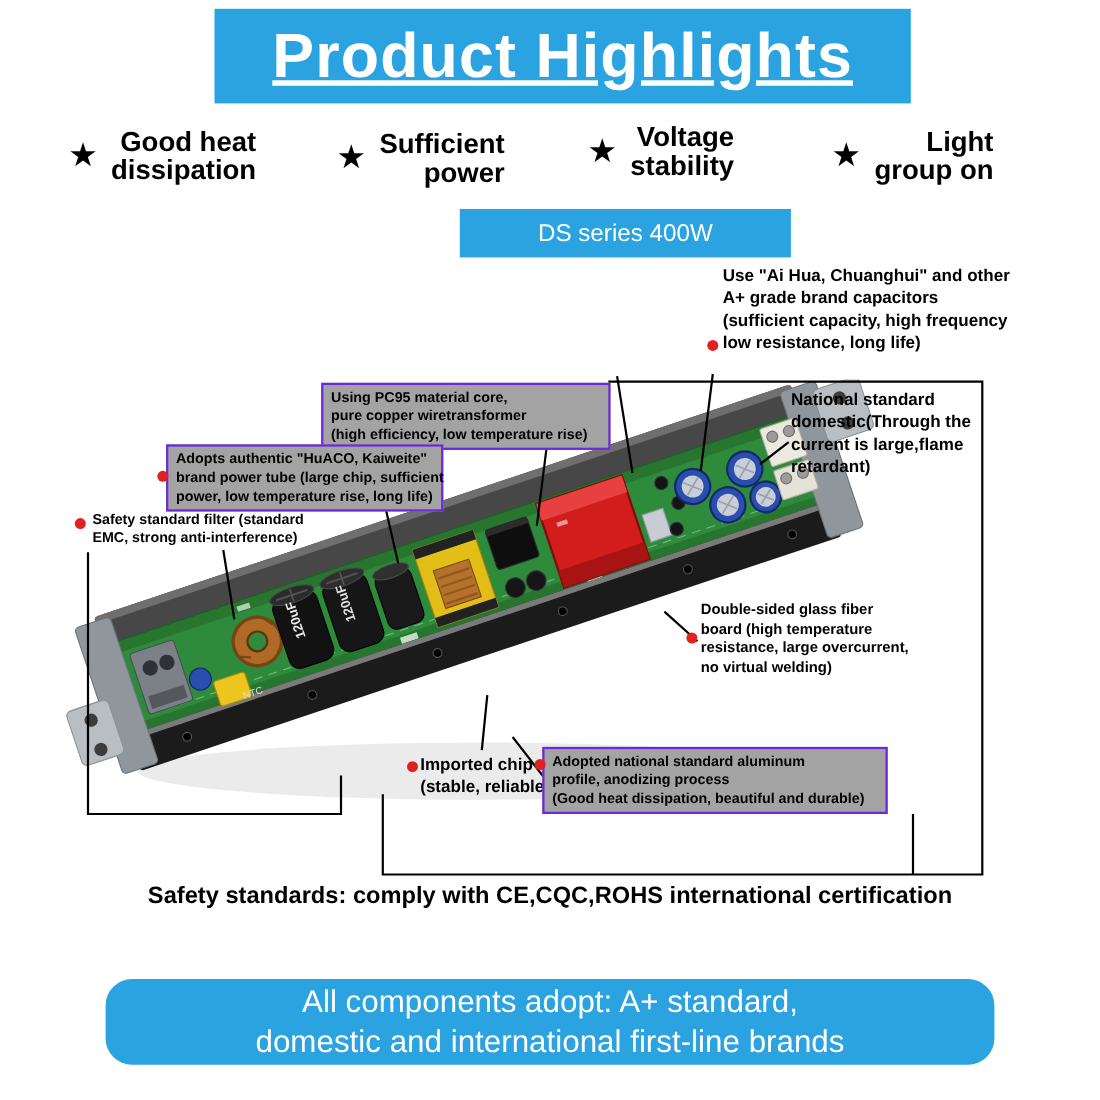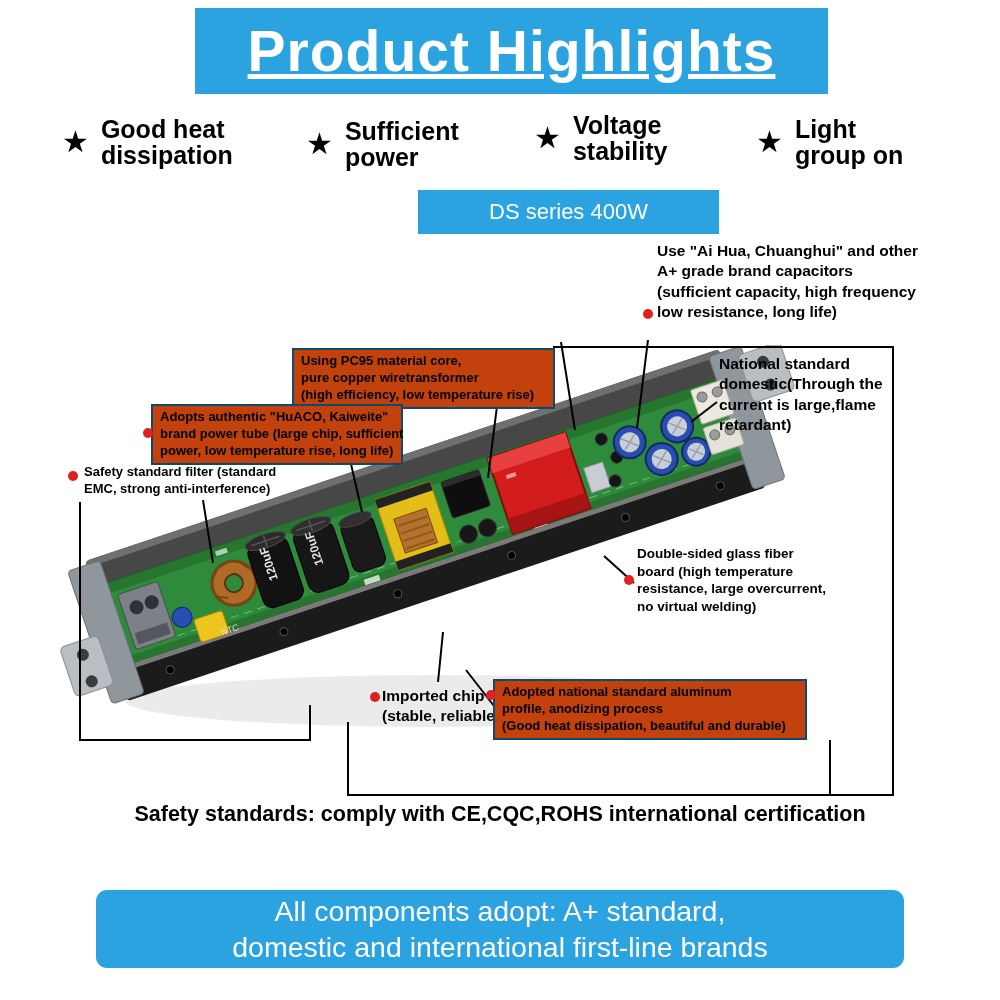--- a/index.html
+++ b/index.html
@@ -4,30 +4,30 @@
 <style>
 :root{ --accent:#2aa3e0; --dot:#e02121; }
 *{box-sizing:border-box;margin:0;padding:0;}
 body{width:1000px;height:1000px;background:#fff;font-family:"Liberation Sans",sans-serif;color:#000;}
 .canvas{position:relative;width:1000px;height:1000px;background:#fff;overflow:hidden;}
 .abs{position:absolute;}
 .header{left:195px;top:8px;width:633px;height:86px;background:var(--accent);display:flex;align-items:center;justify-content:center;z-index:6;}
 .header h1{color:#fff;font-size:57px;font-weight:bold;letter-spacing:1px;white-space:nowrap;text-decoration:underline;}
 .feature{display:flex;align-items:center;gap:12px;z-index:6;}
 .feature .star{font-size:30px;line-height:1;}
-.feature .txt{font-size:25px;font-weight:bold;line-height:1.05;text-align:left;white-space:nowrap;}
+.feature .txt{font-size:25px;font-weight:bold;line-height:1.05;text-align:right;white-space:nowrap;}
 .badge{left:374px;top:190px;width:301px;height:44px;background:var(--accent);color:#fff;font-size:22px;display:flex;align-items:center;justify-content:center;z-index:6;white-space:nowrap;margin-left:44px;}
 .co{font-weight:bold;color:#000;z-index:10;}
 .co div{white-space:nowrap;}
 .co.big{font-size:15.5px;line-height:1.32;}
 .co.small{font-size:13px;line-height:1.3;}
-.co.boxed{border:2px solid #0c4a6e;background:#c2410c;padding:3px 7px;}
+.co.boxed{border:2px solid #6d28d9;background:#a3a3a3;padding:3px 7px;}
 .dot{width:10px;height:10px;border-radius:50%;background:var(--dot);z-index:12;}
 .safety{left:0;top:802px;width:1000px;text-align:center;font-size:21.5px;font-weight:bold;z-index:6;}
-.footer{left:96px;top:890px;width:808px;height:78px;background:var(--accent);border-radius:11px;color:#fff;display:flex;flex-direction:column;align-items:center;justify-content:center;font-size:28.5px;line-height:1.28;z-index:6;}
+.footer{left:96px;top:890px;width:808px;height:78px;background:var(--accent);border-radius:24px;color:#fff;display:flex;flex-direction:column;align-items:center;justify-content:center;font-size:28.5px;line-height:1.28;z-index:6;}
 #lines{left:0;top:0;z-index:4;pointer-events:none;}
 #photo{left:55px;top:345px;z-index:1;}
 .f1{left:62px;top:116px;} .f2{left:306px;top:118px;} .f3{left:534px;top:112px;} .f4{left:756px;top:116px;}
 </style>
 </head>
 <body>
 
 <div class="canvas">
 
   <div class="abs header">

